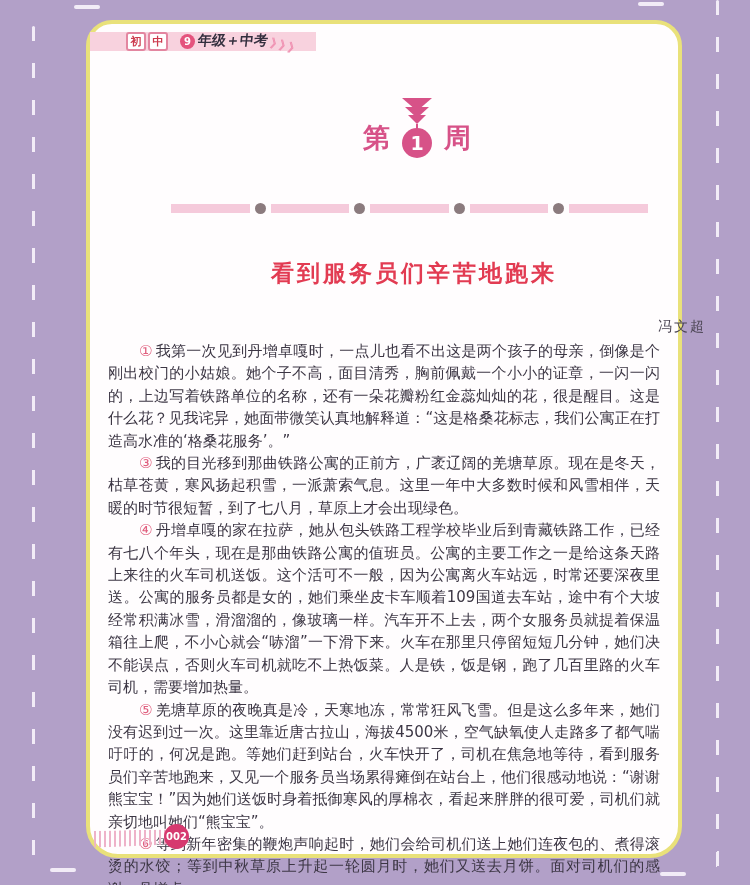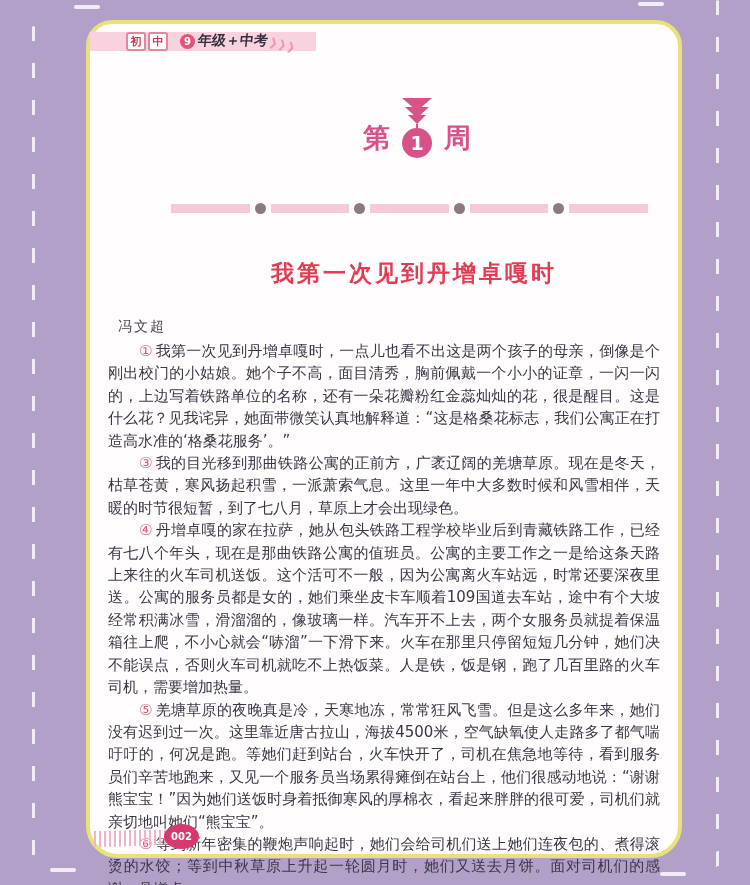--- a/index.html
+++ b/index.html
@@ -54,32 +54,32 @@
   
   .day-label{position:absolute;left:0;right:0;top:157px;text-align:center;
     font-size:19px;font-weight:bold;color:#353038;letter-spacing:8px;transform:translateX(30px);}
   .deco-bar{position:absolute;left:81px;top:180px;width:477px;height:9px;display:flex;align-items:center;}
   .deco-seg{flex:1;height:9px;background:#f5cadb;}
   .deco-dot{width:11px;height:11px;border-radius:50%;background:#8b7b7e;margin:0 5px;flex:0 0 auto;}
 
   
   .article-title{position:absolute;left:0;right:0;top:234px;text-align:center;
     font-size:23px;font-weight:bold;color:#e23b52;letter-spacing:3px;transform:translateX(30px);}
-  .article-author{position:absolute;left:0;right:0;top:294px;text-align:left;
+  .article-author{position:absolute;left:0;right:0;top:294px;text-align:right;
     font-size:14px;color:#4a4452;letter-spacing:2px;transform:translateX(28px);}
   .article-body{position:absolute;left:18px;top:316px;width:552px;
     font-size:15px;line-height:22.4px;color:#3c3644;text-align:justify;}
   .para{margin:0;text-indent:31px;}
   .pmark{color:#e0607f;margin-right:3px;}
 
   
   .barcode{position:absolute;left:4px;top:806px;width:78px;height:17px;transform:rotate(-1deg);
     background-image:repeating-linear-gradient(90deg,#eeb2c9 0 2px,rgba(0,0,0,0) 2px 5px);
     clip-path:polygon(0 0,100% 0,100% 88%,0 100%);}
-  .page-badge{position:absolute;left:74px;top:800px;width:35px;height:25px;border-radius:50%;
+  .page-badge{position:absolute;left:74px;top:800px;width:25px;height:25px;border-radius:50%;
     background:#d6396f;color:#fff;font-size:10px;font-weight:bold;
     display:flex;align-items:center;justify-content:center;}
 </style>
 </head>
 <body>
 
 <div class="dash-v left"></div>
 <div class="dash-v right"></div>
 <div class="dash-h tl"></div>
 <div class="dash-h tr"></div>
@@ -114,21 +114,21 @@
       <span class="deco-dot"></span>
       <span class="deco-seg"></span>
       <span class="deco-dot"></span>
       <span class="deco-seg"></span>
       <span class="deco-dot"></span>
       <span class="deco-seg"></span>
       <span class="deco-dot"></span>
       <span class="deco-seg"></span>
     </div>
 
-  <div class="article-title">我第一次见到丹增卓嘎时</div>
+  <div class="article-title">看到服务员们辛苦地跑来</div>
   <div class="article-author">冯文超</div>
   <div class="article-body">
       <p class="para"><span class="pmark">①</span>我第一次见到丹增卓嘎时，一点儿也看不出这是两个孩子的母亲，倒像是个刚出校门的小姑娘。她个子不高，面目清秀，胸前佩戴一个小小的证章，一闪一闪的，上边写着铁路单位的名称，还有一朵花瓣粉红金蕊灿灿的花，很是醒目。这是什么花？见我诧异，她面带微笑认真地解释道：“这是格桑花标志，我们公寓正在打造高水准的‘格桑花服务’。”</p>
       <p class="para"><span class="pmark">③</span>我的目光移到那曲铁路公寓的正前方，广袤辽阔的羌塘草原。现在是冬天，枯草苍黄，寒风扬起积雪，一派萧索气息。这里一年中大多数时候和风雪相伴，天暖的时节很短暂，到了七八月，草原上才会出现绿色。</p>
       <p class="para"><span class="pmark">④</span>丹增卓嘎的家在拉萨，她从包头铁路工程学校毕业后到青藏铁路工作，已经有七八个年头，现在是那曲铁路公寓的值班员。公寓的主要工作之一是给这条天路上来往的火车司机送饭。这个活可不一般，因为公寓离火车站远，时常还要深夜里送。公寓的服务员都是女的，她们乘坐皮卡车顺着109国道去车站，途中有个大坡经常积满冰雪，滑溜溜的，像玻璃一样。汽车开不上去，两个女服务员就提着保温箱往上爬，不小心就会“哧溜”一下滑下来。火车在那里只停留短短几分钟，她们决不能误点，否则火车司机就吃不上热饭菜。人是铁，饭是钢，跑了几百里路的火车司机，需要增加热量。</p>
       <p class="para"><span class="pmark">⑤</span>羌塘草原的夜晚真是冷，天寒地冻，常常狂风飞雪。但是这么多年来，她们没有迟到过一次。这里靠近唐古拉山，海拔4500米，空气缺氧使人走路多了都气喘吁吁的，何况是跑。等她们赶到站台，火车快开了，司机在焦急地等待，看到服务员们辛苦地跑来，又见一个服务员当场累得瘫倒在站台上，他们很感动地说：“谢谢熊宝宝！”因为她们送饭时身着抵御寒风的厚棉衣，看起来胖胖的很可爱，司机们就亲切地叫她们“熊宝宝”。</p>
       <p class="para"><span class="pmark">⑥</span>等到新年密集的鞭炮声响起时，她们会给司机们送上她们连夜包的、煮得滚烫的水饺；等到中秋草原上升起一轮圆月时，她们又送去月饼。面对司机们的感谢，丹增卓</p>
     </div>
 
   <div class="barcode"></div>

